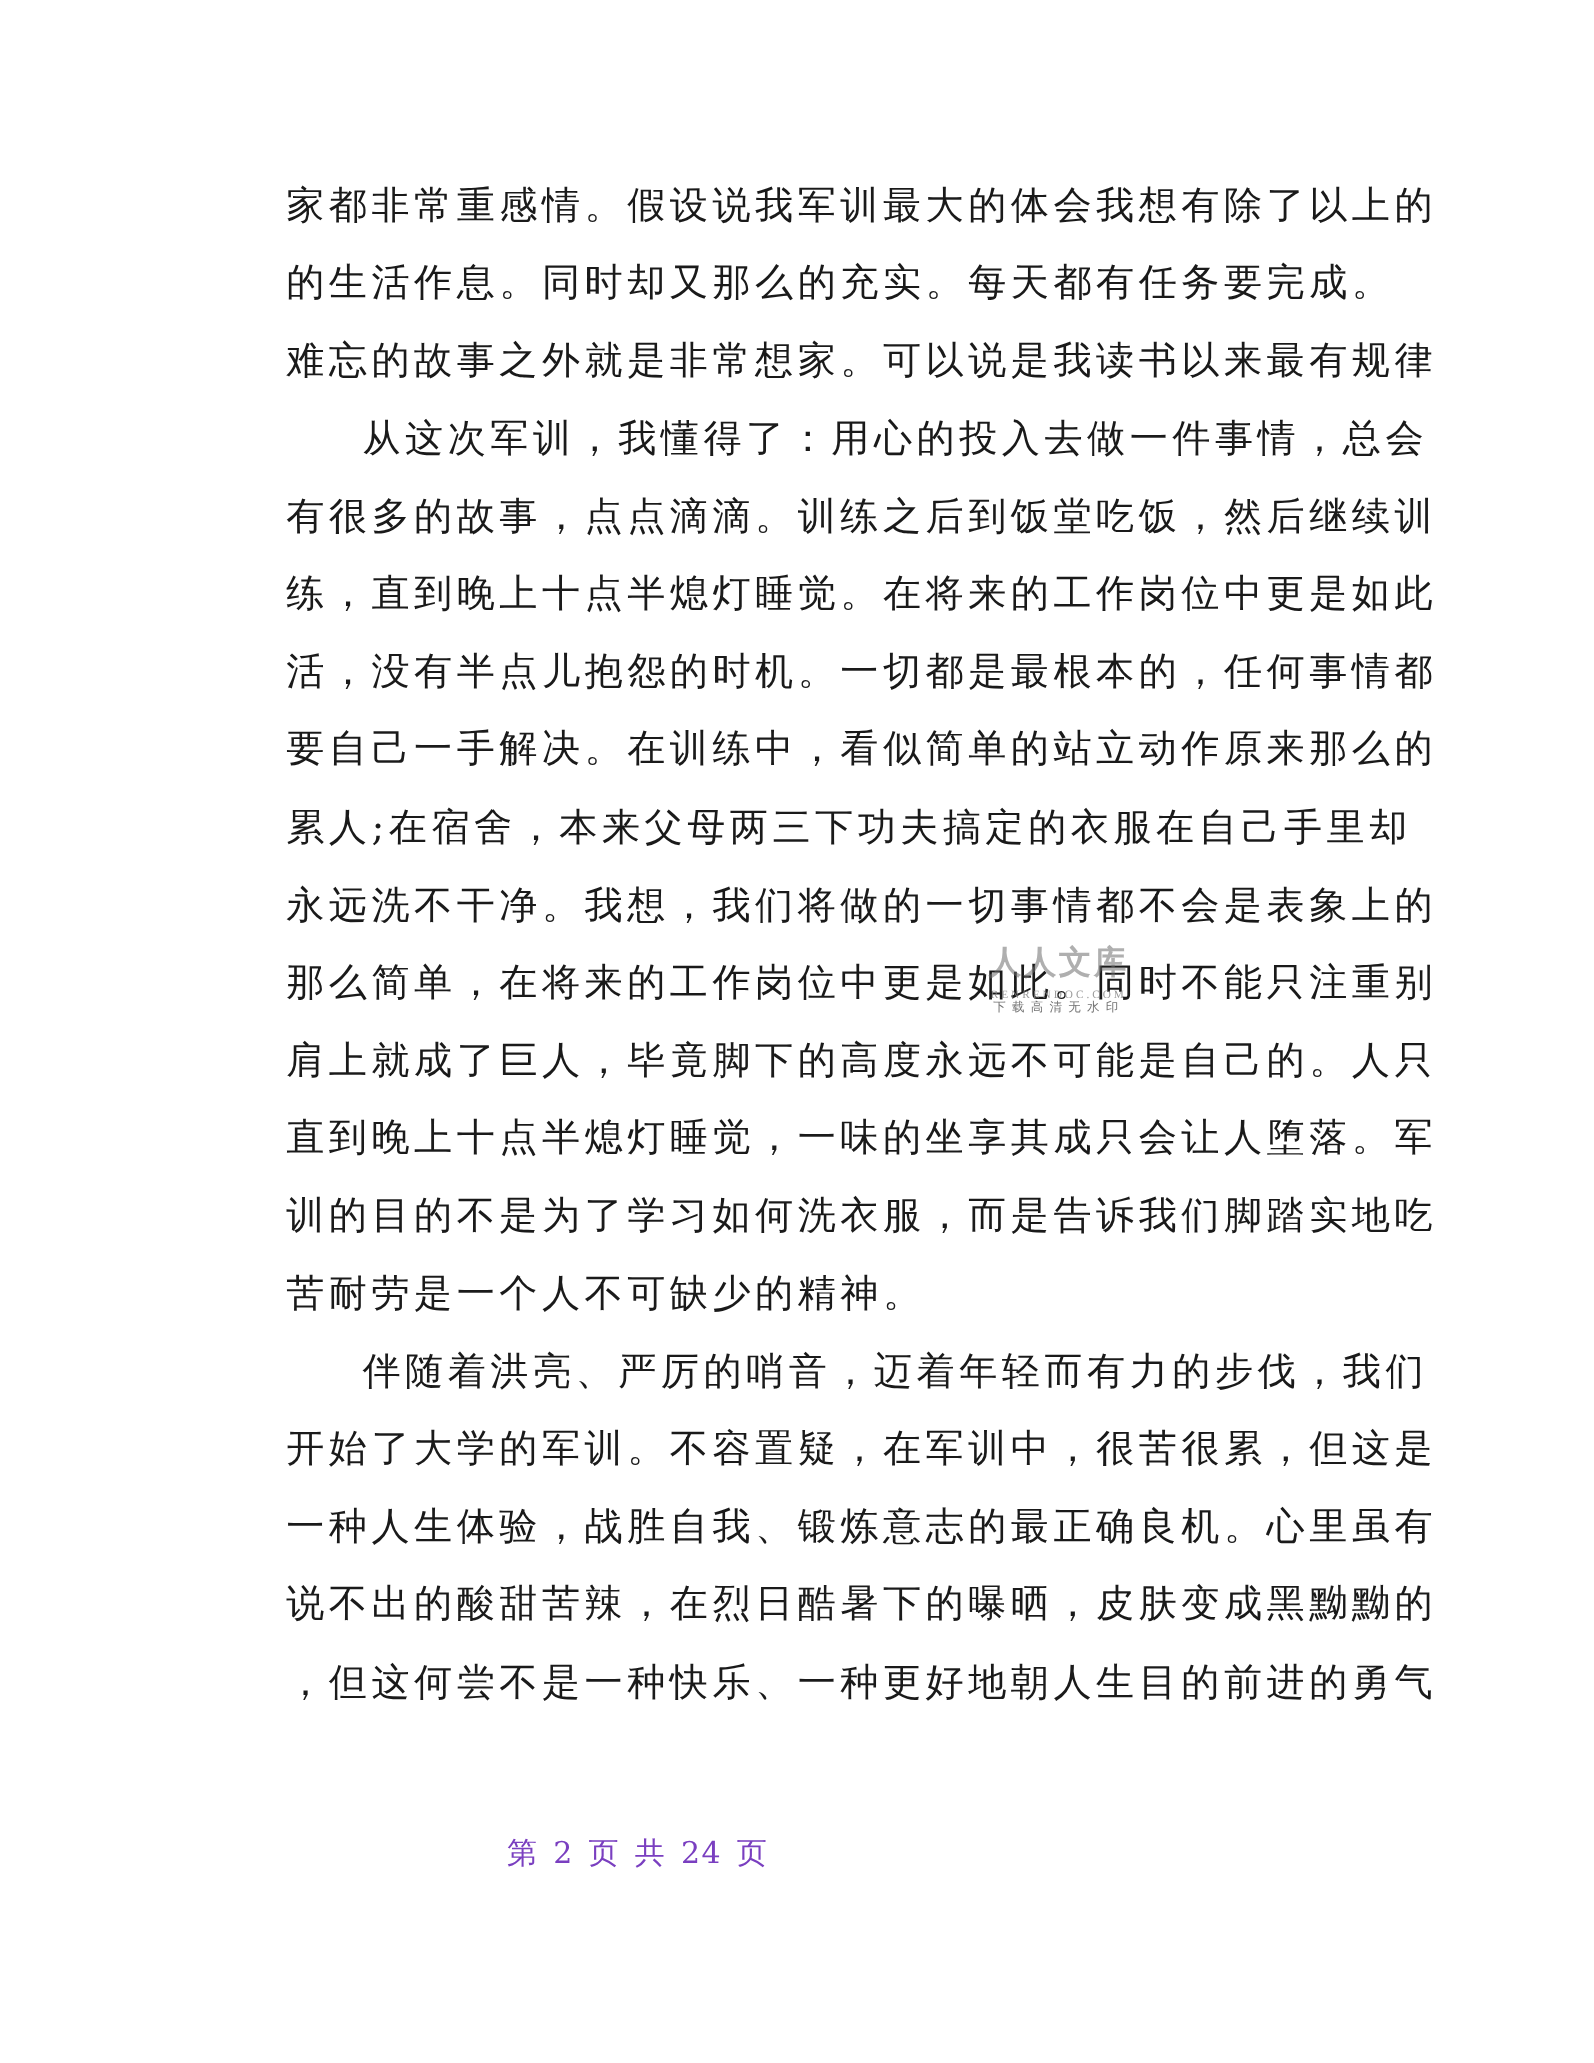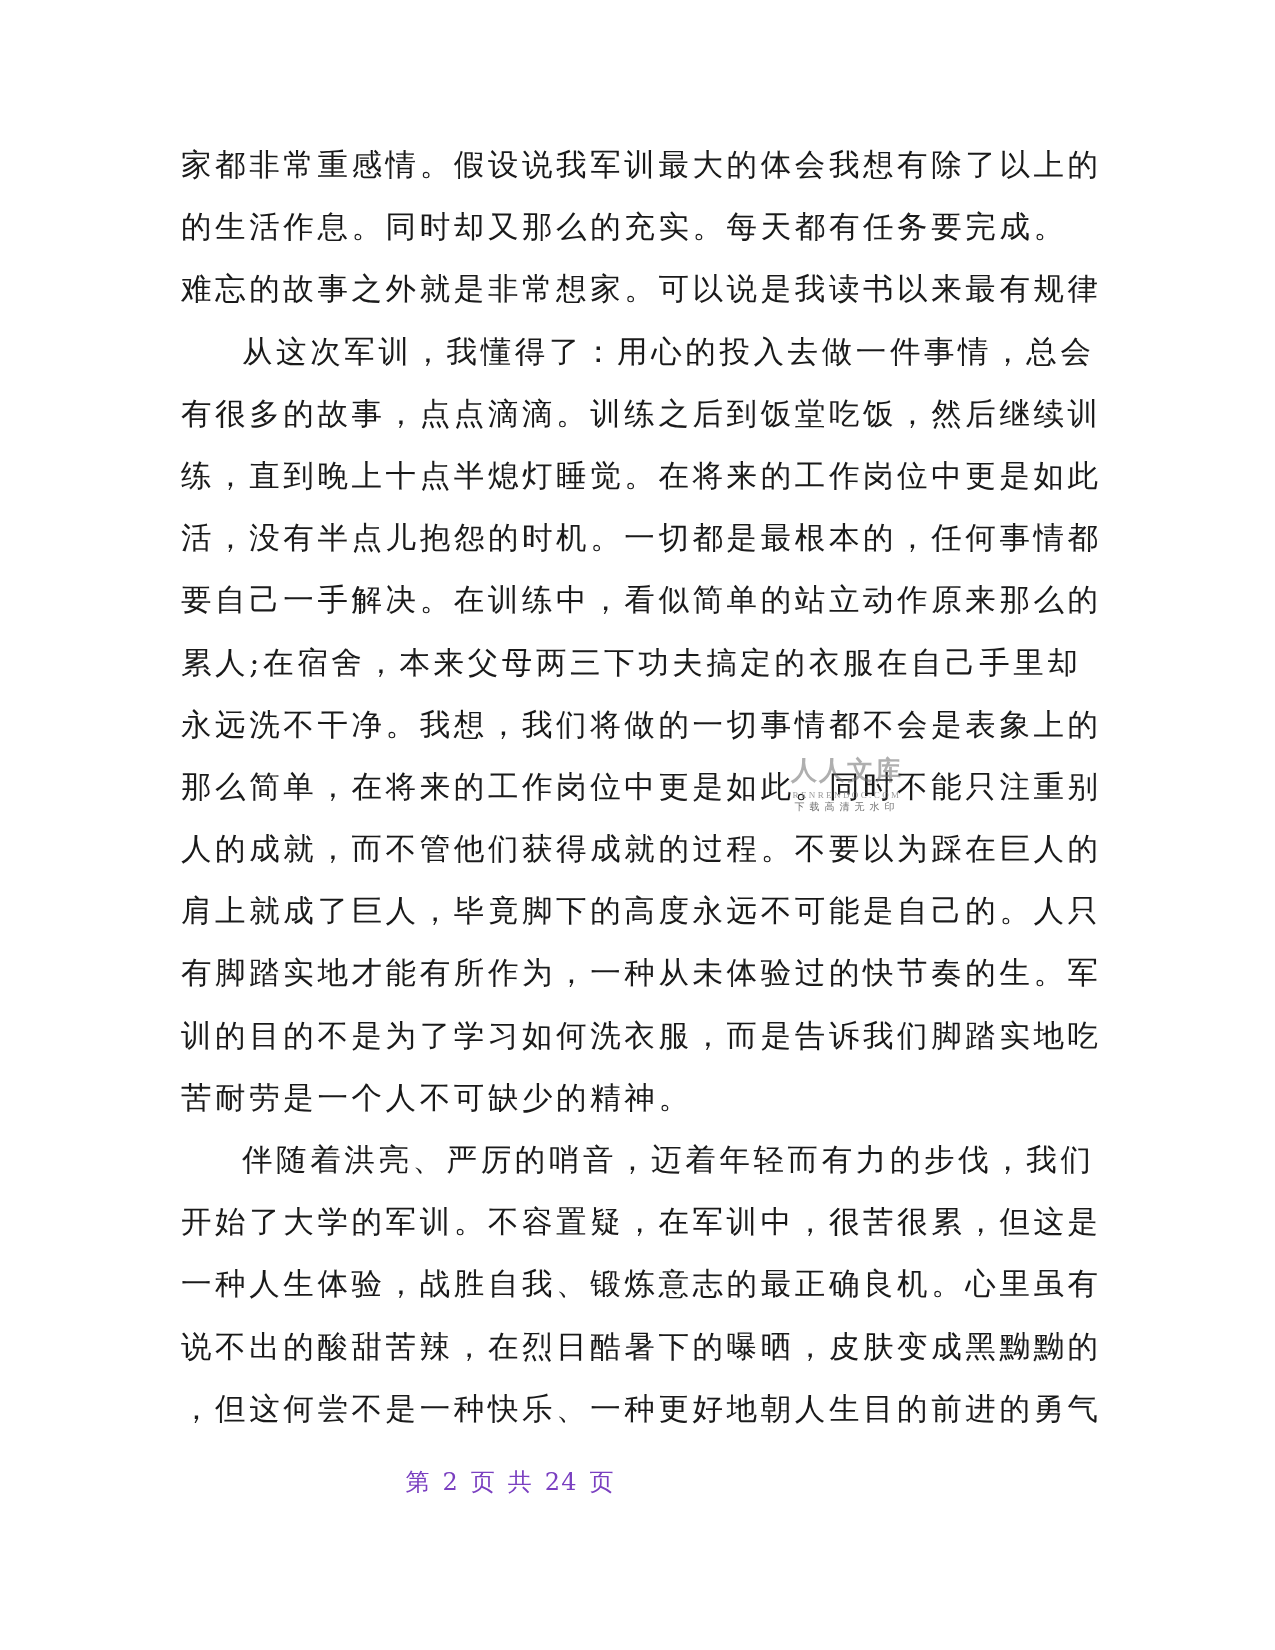--- a/index.html
+++ b/index.html
@@ -28,20 +28,21 @@
     }
     .line {
       font-family: "DejaVu Serif", "Liberation Serif", serif;
       font-size: 30.5px;
       color: #1a1a1a;
       height: 62.2px;
       line-height: 62.2px;
       white-space: nowrap;
       letter-spacing: 3.6px;
       display: block;
+      margin-left: 48px;
     }
     .line.indent {
       padding-left: 61px;
     }
     .watermark {
       position: absolute;
       left: 782px;
       top: 750px;
       width: 130px;
       text-align: center;
@@ -100,23 +101,22 @@
 
     <div>
       <span class="line indent">从这次军训，我懂得了：用心的投入去做一件事情，总会</span>
       <span class="line">有很多的故事，点点滴滴。训练之后到饭堂吃饭，然后继续训</span>
       <span class="line">练，直到晚上十点半熄灯睡觉。在将来的工作岗位中更是如此</span>
       <span class="line">活，没有半点儿抱怨的时机。一切都是最根本的，任何事情都</span>
       <span class="line">要自己一手解决。在训练中，看似简单的站立动作原来那么的</span>
       <span class="line">累人;在宿舍，本来父母两三下功夫搞定的衣服在自己手里却</span>
       <span class="line">永远洗不干净。我想，我们将做的一切事情都不会是表象上的</span>
       <span class="line">那么简单，在将来的工作岗位中更是如此。同时不能只注重别</span>
-      <span class="line">人的成就，而不管他们获得成就的过程。不要以为踩在巨人的</span>
       <span class="line">肩上就成了巨人，毕竟脚下的高度永远不可能是自己的。人只</span>
-      <span class="line">有脚踏实地才能有所作为，一种从未体验过的快节奏的生。军</span>
+      <span class="line">直到晚上十点半熄灯睡觉，一味的坐享其成只会让人堕落。军</span>
       <span class="line">训的目的不是为了学习如何洗衣服，而是告诉我们脚踏实地吃</span>
       <span class="line">苦耐劳是一个人不可缺少的精神。</span>
     </div>
 
     <div>
       <span class="line indent">伴随着洪亮、严厉的哨音，迈着年轻而有力的步伐，我们</span>
       <span class="line">开始了大学的军训。不容置疑，在军训中，很苦很累，但这是</span>
       <span class="line">一种人生体验，战胜自我、锻炼意志的最正确良机。心里虽有</span>
       <span class="line">说不出的酸甜苦辣，在烈日酷暑下的曝晒，皮肤变成黑黝黝的</span>
       <span class="line">，但这何尝不是一种快乐、一种更好地朝人生目的前进的勇气</span>

